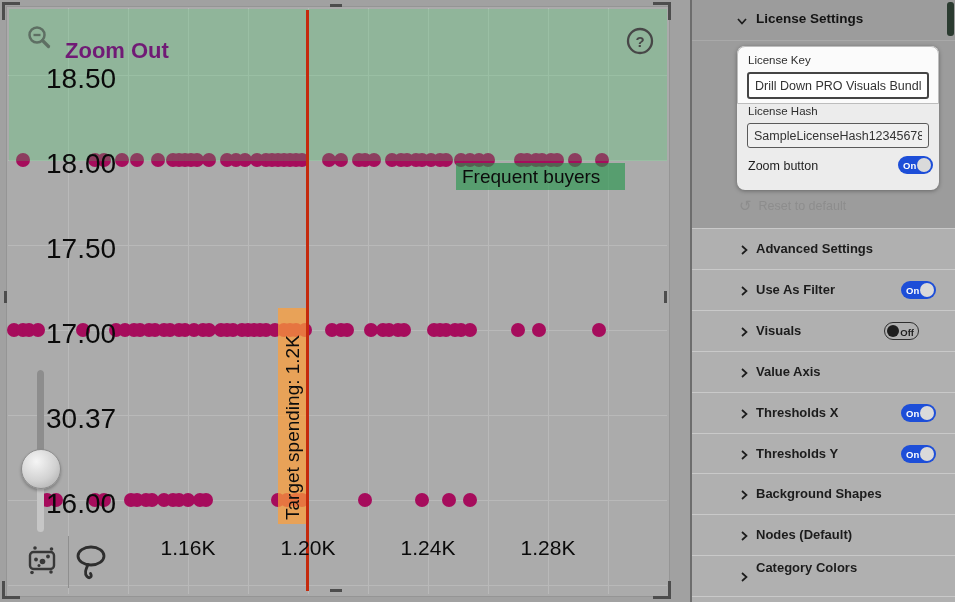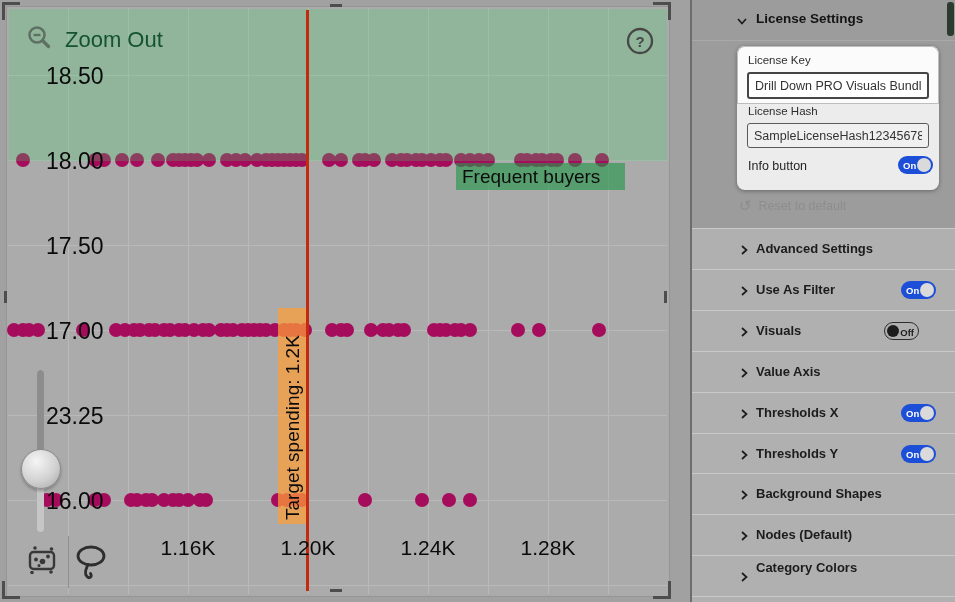--- a/index.html
+++ b/index.html
@@ -10,23 +10,23 @@
   #visual{left:6px;top:6px;width:662px;height:589px;background:#ababab;border:1px solid #959595;}
   .gridv{width:1px;background:#b9b9b9;top:8px;height:586px;}
   .gridh{height:1px;background:#b9b9b9;left:8px;width:659px;}
   .dot{width:14px;height:14px;border-radius:50%;}
   #region-y{left:9px;top:9px;width:658px;}
   #chip-frequent{left:456px;top:163px;width:163px;height:27px;font-size:19px;line-height:27px;padding-left:6px;color:#0c0c0c;}
   #chip-target{left:278px;top:308px;width:30px;height:216px;overflow:hidden;}
   #chip-target-text{position:absolute;left:0;top:216px;width:216px;height:30px;transform:rotate(-90deg);transform-origin:0 0;
                     font-size:19px;line-height:30px;padding-left:4px;color:#0c0c0c;white-space:nowrap;}
   #red-line{width:3px;top:10px;height:581px;}
-  .ytick{left:46px;width:70px;font-size:23px;color:#0a0a0a;}
+  .ytick{left:46px;width:70px;font-size:28px;color:#0a0a0a;}
   .xtick{width:90px;text-align:center;top:536px;font-size:21px;color:#0a0a0a;}
-  #zoomout-label{left:65px;top:27px;font-size:22px;color:#14532d;}
+  #zoomout-label{left:65px;top:38px;font-size:22px;color:#701a75;font-weight:bold;}
   
   .hc{width:15px;height:15px;}
   .h-tl{left:2px;top:2px;border-left:3px solid #4d4d4d;border-top:3px solid #4d4d4d;}
   .h-tr{left:653px;top:2px;border-right:3px solid #4d4d4d;border-top:3px solid #4d4d4d;}
   .h-bl{left:2px;top:581px;border-left:3px solid #4d4d4d;border-bottom:3px solid #4d4d4d;}
   .h-br{left:653px;top:581px;border-right:3px solid #4d4d4d;border-bottom:3px solid #4d4d4d;}
   .h-t{left:330px;top:4px;width:12px;height:3px;background:#4d4d4d;}
   .h-b{left:330px;top:589px;width:12px;height:3px;background:#4d4d4d;}
   .h-l{left:4px;top:291px;width:3px;height:12px;background:#4d4d4d;}
   .h-r{left:664px;top:291px;width:3px;height:12px;background:#4d4d4d;}
@@ -216,21 +216,21 @@
   <div class="abs" id="chip-frequent" style="background: rgba(35, 150, 75, 0.62);">Frequent buyers</div>
   <div class="abs" id="chip-target" style="background: rgba(255, 158, 55, 0.72);">
     <div id="chip-target-text">Target spending: 1.2K</div>
   </div>
   <div class="abs" id="red-line" style="left: 306px; background: rgb(197, 42, 13);"></div>
   <div class="abs" id="tick-layer">
       <div class="ytick abs" style="top: 63px;">18.50</div>
       <div class="ytick abs" style="top: 148px;">18.00</div>
       <div class="ytick abs" style="top: 233px;">17.50</div>
       <div class="ytick abs" style="top: 318px;">17.00</div>
-      <div class="ytick abs" style="top: 403px;">23.25</div>
+      <div class="ytick abs" style="top: 403px;">30.37</div>
       <div class="ytick abs" style="top: 488px;">16.00</div>
       <div class="xtick abs" style="left: 143px;">1.16K</div>
       <div class="xtick abs" style="left: 263px;">1.20K</div>
       <div class="xtick abs" style="left: 383px;">1.24K</div>
       <div class="xtick abs" style="left: 503px;">1.28K</div>
     </div>
 
   <div class="abs" style="left:27px;top:25px;width:26px;height:26px;">
     <svg width="26" height="26" viewBox="0 0 26 26">
       <circle cx="10" cy="10" r="7.5" fill="none" stroke="#5e6f63" stroke-width="2.5"></circle>
@@ -292,21 +292,21 @@
       </svg>
   </div>
   <div class="abs" id="license-header" style="left:756px;">License Settings</div>
 
   <div class="abs" id="license-card">
     <div class="abs" id="card-top"></div>
     <div class="abs card-label" style="left:11px;top:8px;">License Key</div>
     <input class="card-input" id="key-input" readonly="" value="Drill Down PRO Visuals Bundle li" style="">
     <div class="abs card-label" style="left:11px;top:59px;">License Hash</div>
     <input class="card-input" id="hash-input" readonly="" value="SampleLicenseHash1234567890" style="">
-    <div class="abs" style="left:11px;top:113px;font-size:12.5px;color:#1f1f1f;">Info button</div>
+    <div class="abs" style="left:11px;top:113px;font-size:12.5px;color:#1f1f1f;">Zoom button</div>
     <div class="tog on" style="right:6px;top:110px;">
       <span class="lab">On</span>
       <span class="knob"></span>
     </div>
   </div>
 
   <div class="abs" id="reset-row">
     <span class="reset-icon">↺</span><span>Reset to default</span>
   </div>
 

